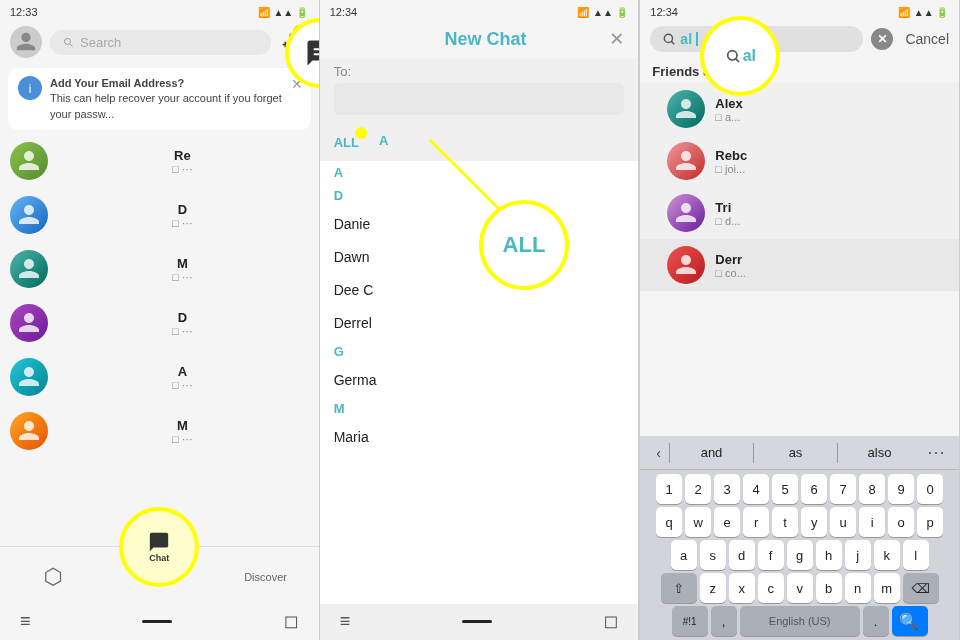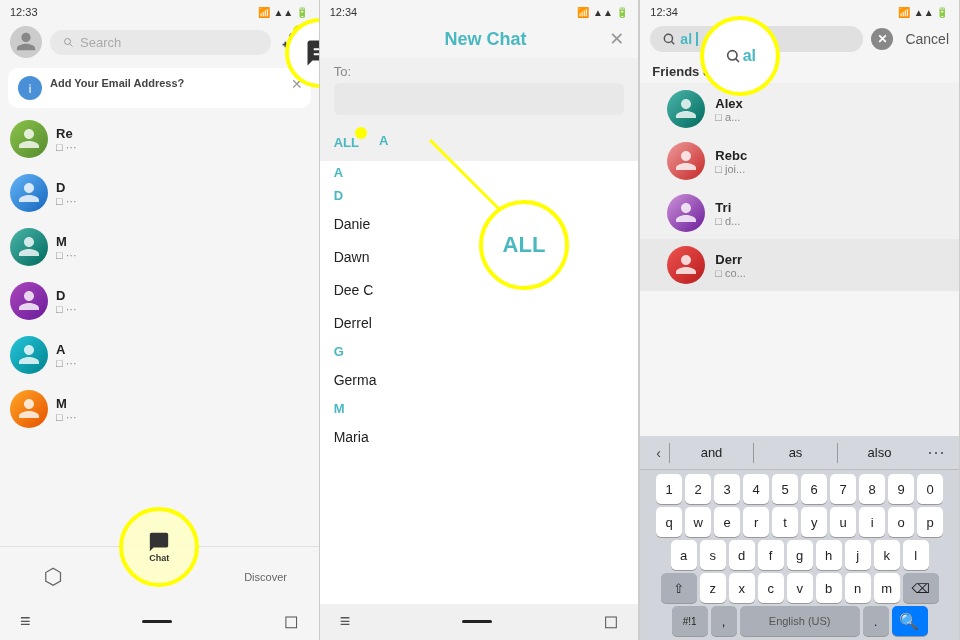--- a/index.html
+++ b/index.html
@@ -105,20 +105,21 @@
     .chat-list {
       flex: 1;
       overflow-y: auto;
     }
 
     .chat-item {
       display: flex;
       align-items: center;
       padding: 8px 10px;
       gap: 8px;
+      text-align: center;
     }
 
     .chat-avatar {
       width: 38px;
       height: 38px;
       border-radius: 50%;
       background: #ccc;
       flex-shrink: 0;
       display: flex;
       align-items: center;
@@ -473,20 +474,21 @@
             <path d="M7 9h10M7 13h7" stroke="white" stroke-width="1.5" fill="none"></path>
           </svg>
         </div>
       </div>
     </div>
 
     <div class="notification-banner">
       <div class="notification-icon">ℹ</div>
       <div class="notification-text">
         <span style="font-weight:600;display:block;">Add Your Email Address?</span>
+        <span>This can help recover your account if you forget your passw...</span>
       </div>
       <div class="notification-close">✕</div>
     </div>
 
     <div class="chat-list">
       <div class="chat-item">
         <div class="chat-avatar bitmoji-1">
             <svg width="24" height="24" viewBox="0 0 24 24" fill="rgba(255,255,255,0.8)">
               <path d="M12 12c2.7 0 5-2.3 5-5s-2.3-5-5-5-5 2.3-5 5 2.3 5 5 5zm0 2c-3.3 0-10 1.7-10 5v2h20v-2c0-3.3-6.7-5-10-5z"></path>
             </svg>

